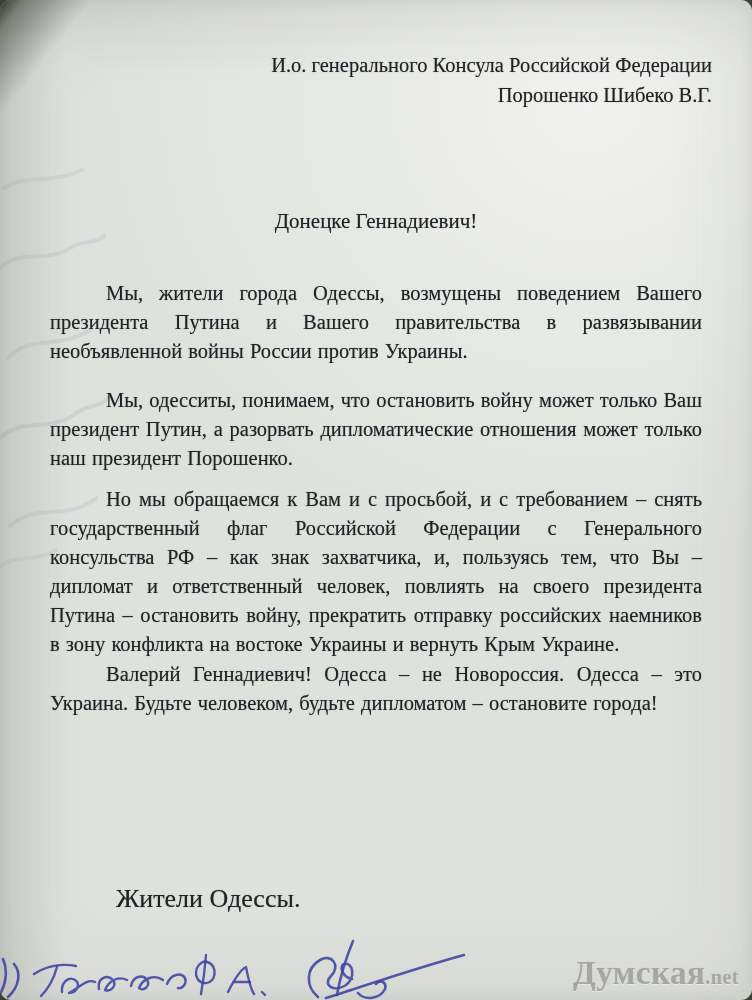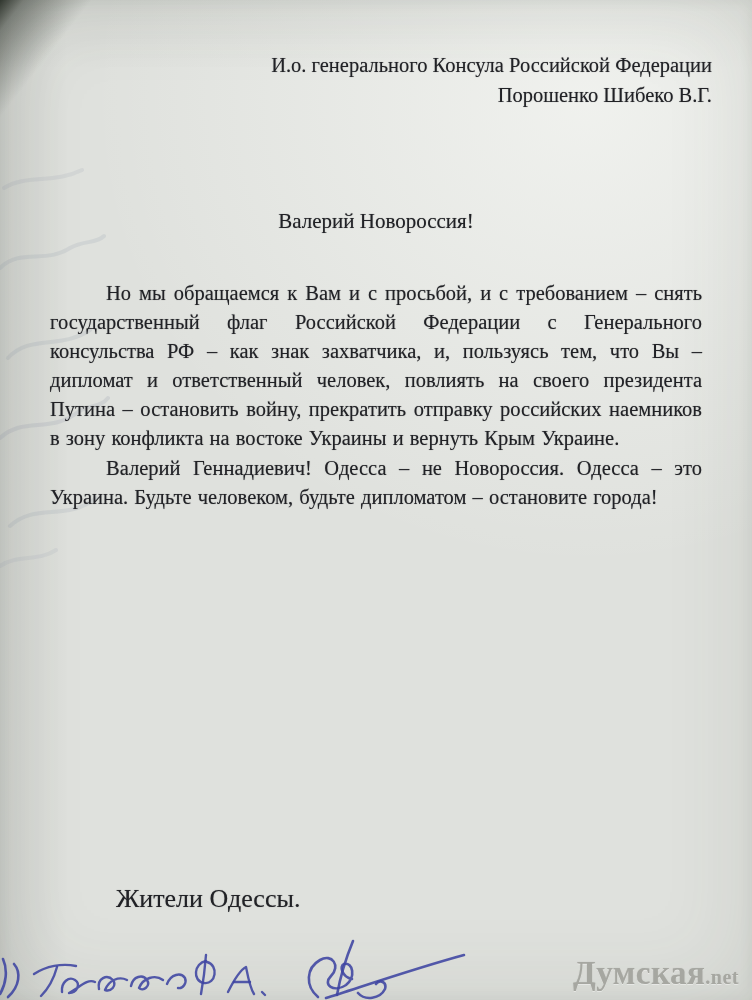--- a/index.html
+++ b/index.html
@@ -10,20 +10,21 @@
     height: 1000px;
     overflow: hidden;
     background:
       radial-gradient(120% 85% at 78% 10%, rgba(251,252,249,0.60) 0%, rgba(251,252,249,0) 55%),
       linear-gradient(to right, rgba(55,60,52,0.10) 0%, rgba(55,60,52,0) 9%),
       linear-gradient(to bottom, rgba(55,60,52,0.06) 0%, rgba(55,60,52,0) 7%),
       #dfe1dd;
     box-shadow: inset 0 0 90px rgba(66,72,60,0.12), inset 0 0 14px rgba(66,72,60,0.08);
     font-family: "Liberation Serif", "DejaVu Serif", serif;
     color: #212226;
+    border-radius: 11px;
   }
 
   .soft { text-shadow: 0 0 1px rgba(35,36,40,0.45); }
 
   .corner-shadow {
     position: absolute; top: 0; left: 0; width: 130px; height: 180px;
     background: linear-gradient(128deg, rgba(38,44,36,0.92) 0%, rgba(38,44,36,0.45) 9%, rgba(38,44,36,0) 34%);
     pointer-events: none;
   }
 
@@ -82,23 +83,25 @@
       <path d="M10,376 C36,352 66,372 96,348" stroke-opacity="0.12"></path>
       <path d="M0,416 C18,404 38,412 56,400" stroke-opacity="0.09"></path>
     </g>
   </svg>
 
   <div class="recipient soft">
     <div>И.о. генерального Консула Российской Федерации</div>
     <div>Порошенко Шибеко В.Г.</div>
   </div>
 
-  <div class="salutation soft">Валерий Новороссия!</div>
+  <div class="salutation soft">Донецке Геннадиевич!</div>
 
   <div class="body-column">
+    <p class="para soft m1">Мы, жители города Одессы, возмущены поведением Вашего президента Путина и Вашего правительства в развязывании необъявленной войны России против Украины.</p>
+    <p class="para soft m3">Мы, одесситы, понимаем, что остановить войну может только Ваш президент Путин, а разорвать дипломатические отношения может только наш президент Порошенко.</p>
     <p class="para soft m4">Но мы обращаемся к Вам и с просьбой, и с требованием – снять государственный флаг Российской Федерации с Генерального консульства РФ – как знак захватчика, и, пользуясь тем, что Вы – дипломат и ответственный человек, повлиять на своего президента Путина – остановить войну, прекратить отправку российских наемников в зону конфликта на востоке Украины и вернуть Крым Украине.</p>
     <p class="para soft">Валерий Геннадиевич! Одесса – не Новороссия. Одесса – это Украина. Будьте человеком, будьте дипломатом – остановите города!</p>
   </div>
 
   <div class="signoff soft">Жители Одессы.</div>
 
   <svg class="signatures" width="752" height="74" viewBox="0 0 752 74">
     <g fill="none" stroke="#3e44a2" stroke-linecap="round" stroke-linejoin="round" stroke-opacity="0.88">
 
       <g stroke-width="2.6">

